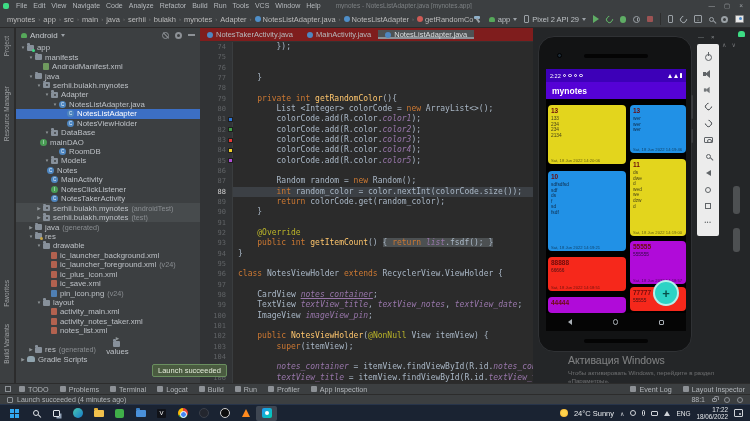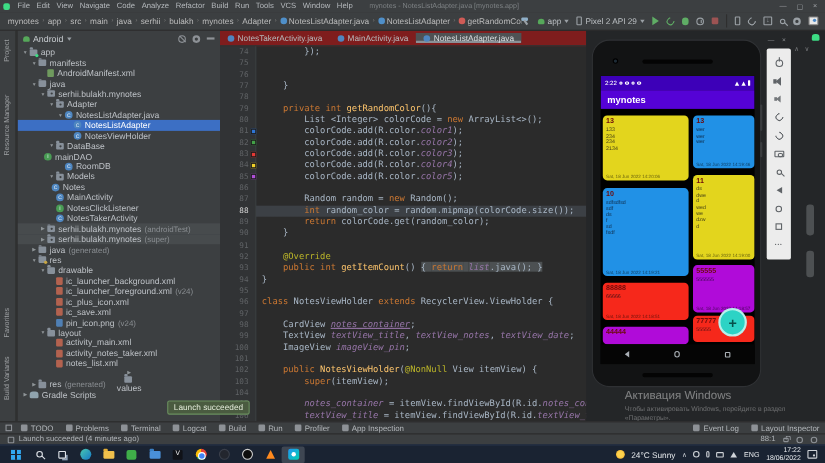--- a/index.html
+++ b/index.html
@@ -414,21 +414,21 @@
         <div class="tree-row dim" style="padding-left: 19px;">
           <span class="tw">▶</span>
           <span class="ti ti-pkg"></span>
           <span>serhii.bulakh.mynotes</span>
           <span class="suffix">(androidTest)</span>
         </div>
         <div class="tree-row dim" style="padding-left: 19px;">
           <span class="tw">▶</span>
           <span class="ti ti-pkg"></span>
           <span>serhii.bulakh.mynotes</span>
-          <span class="suffix">(super)</span>
+          <span class="suffix">(test)</span>
         </div>
         <div class="tree-row" style="padding-left: 11px;">
           <span class="tw">▶</span>
           <span class="ti ti-folder"></span>
           <span>java</span>
           <span class="suffix">(generated)</span>
         </div>
         <div class="tree-row" style="padding-left: 11px;">
           <span class="tw">▼</span>
           <span class="ti ti-resfolder"></span>
@@ -530,26 +530,26 @@
           <div class="cl"><span class="ln">78</span></div>
           <div class="cl"><span class="ln">79</span><span class="tk tk-k">    private int </span><span class="tk tk-m">getRandomColor</span><span class="tk tk-d">(){</span></div>
           <div class="cl"><span class="ln">80</span><span class="tk tk-d">        List &lt;Integer&gt; colorCode = </span><span class="tk tk-k">new</span><span class="tk tk-d"> ArrayList&lt;&gt;();</span></div>
           <div class="cl"><span class="ln">81</span><span class="sw" style="background: rgb(46, 117, 212);"></span><span class="tk tk-d">        colorCode.add(R.color.</span><span class="tk tk-r">color1</span><span class="tk tk-d">);</span></div>
           <div class="cl"><span class="ln">82</span><span class="sw" style="background: rgb(67, 160, 71);"></span><span class="tk tk-d">        colorCode.add(R.color.</span><span class="tk tk-r">color2</span><span class="tk tk-d">);</span></div>
           <div class="cl"><span class="ln">83</span><span class="sw" style="background: rgb(229, 57, 53);"></span><span class="tk tk-d">        colorCode.add(R.color.</span><span class="tk tk-r">color3</span><span class="tk tk-d">);</span></div>
           <div class="cl"><span class="ln">84</span><span class="sw" style="background: rgb(240, 209, 40);"></span><span class="tk tk-d">        colorCode.add(R.color.</span><span class="tk tk-r">color4</span><span class="tk tk-d">);</span></div>
           <div class="cl"><span class="ln">85</span><span class="sw" style="background: rgb(176, 79, 216);"></span><span class="tk tk-d">        colorCode.add(R.color.</span><span class="tk tk-r">color5</span><span class="tk tk-d">);</span></div>
           <div class="cl"><span class="ln">86</span></div>
           <div class="cl"><span class="ln">87</span><span class="tk tk-d">        Random random = </span><span class="tk tk-k">new</span><span class="tk tk-d"> Random();</span></div>
-          <div class="cl cur"><span class="ln">88</span><span class="tk tk-k">        int</span><span class="tk tk-d"> random_color = random.mipmap(colorCode.size());</span></div>
+          <div class="cl cur"><span class="ln">88</span><span class="tk tk-k">        int</span><span class="tk tk-d"> random_color = color.nextInt(colorCode.size());</span></div>
           <div class="cl"><span class="ln">89</span><span class="tk tk-k">        return</span><span class="tk tk-d"> colorCode.get(random_color);</span></div>
           <div class="cl"><span class="ln">90</span><span class="tk tk-d">    }</span></div>
           <div class="cl"><span class="ln">91</span></div>
           <div class="cl"><span class="ln">92</span><span class="tk tk-a">    @Override</span></div>
-          <div class="cl"><span class="ln">93</span><span class="tk tk-k">    public int </span><span class="tk tk-m">getItemCount</span><span class="tk tk-d">() </span><span class="tk tk-ds">{ </span><span class="tk tk-ks">return</span><span class="tk tk-ds"> </span><span class="tk tk-fs">list</span><span class="tk tk-ds">.java(); }</span></div>
+          <div class="cl"><span class="ln">93</span><span class="tk tk-k">    public int </span><span class="tk tk-m">getItemCount</span><span class="tk tk-d">() </span><span class="tk tk-ds">{ </span><span class="tk tk-ks">return</span><span class="tk tk-ds"> </span><span class="tk tk-fs">list</span><span class="tk tk-ds">.fsdf(); }</span></div>
           <div class="cl"><span class="ln">94</span><span class="tk tk-d">}</span></div>
           <div class="cl"><span class="ln">95</span></div>
           <div class="cl"><span class="ln">96</span><span class="tk tk-k">class </span><span class="tk tk-d">NotesViewHolder </span><span class="tk tk-k">extends</span><span class="tk tk-d"> RecyclerView.ViewHolder {</span></div>
           <div class="cl"><span class="ln">97</span></div>
           <div class="cl"><span class="ln">98</span><span class="tk tk-d">    CardView </span><span class="tk tk-fu">notes_container</span><span class="tk tk-d">;</span></div>
           <div class="cl"><span class="ln">99</span><span class="tk tk-d">    TextView </span><span class="tk tk-f">textView_title</span><span class="tk tk-d">, </span><span class="tk tk-f">textView_notes</span><span class="tk tk-d">, </span><span class="tk tk-f">textView_date</span><span class="tk tk-d">;</span></div>
           <div class="cl"><span class="ln">100</span><span class="tk tk-d">    ImageView </span><span class="tk tk-f">imageView_pin</span><span class="tk tk-d">;</span></div>
           <div class="cl"><span class="ln">101</span></div>
           <div class="cl"><span class="ln">102</span><span class="tk tk-k">    public </span><span class="tk tk-m">NotesViewHolder</span><span class="tk tk-d">(</span><span class="tk tk-a">@NonNull</span><span class="tk tk-d"> View itemView) {</span></div>
           <div class="cl"><span class="ln">103</span><span class="tk tk-k">        super</span><span class="tk tk-d">(itemView);</span></div>

